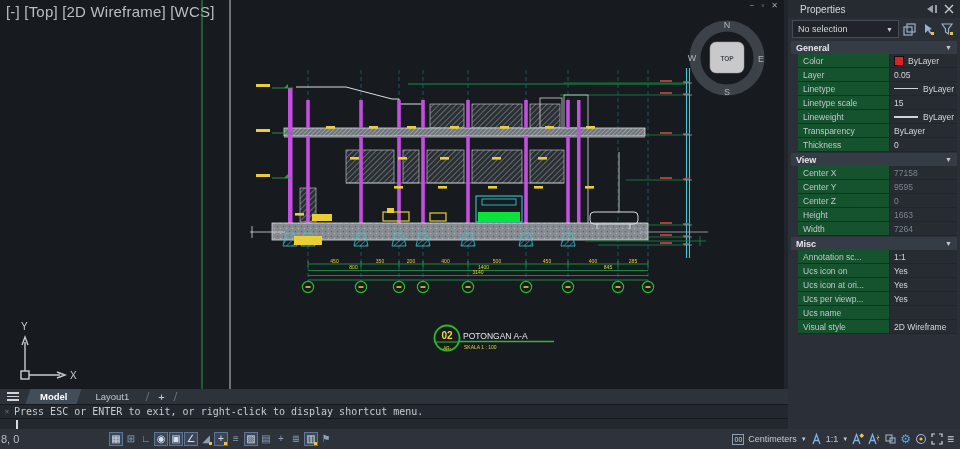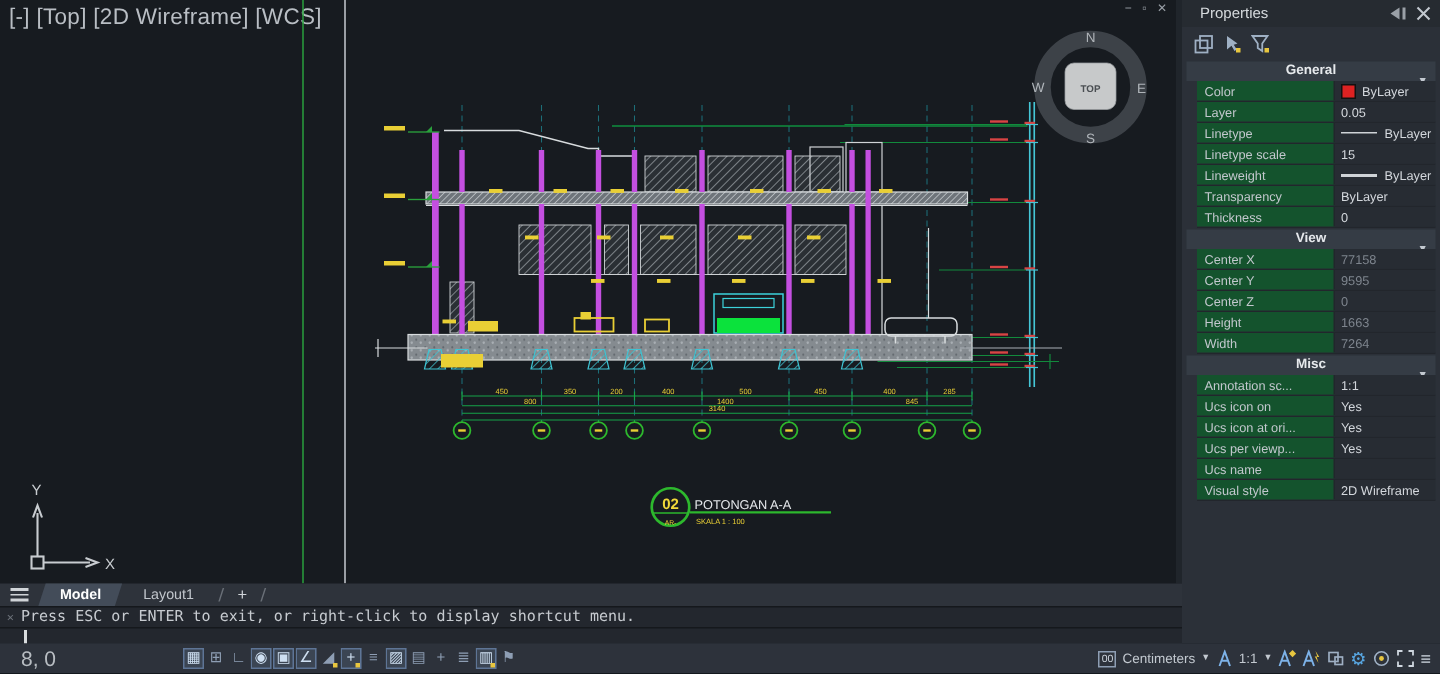--- a/index.html
+++ b/index.html
@@ -17,21 +17,21 @@
   
   #props{position:absolute;left:788px;top:0;width:172px;height:429px;background:#2b3038;font-size:8.5px;color:#ccd1d7;}
   #props-title{height:18px;display:flex;align-items:center;padding:0 6px;background:#262b31;}
   #props-title .t{font-size:10px;color:#d6dadd;margin-left:6px;flex:1;}
   #props-title svg{margin-left:5px;}
   #combo-row{height:22px;display:flex;align-items:center;padding:0 4px;}
   #selector{flex:1;height:16px;background:#20242a;border:1px solid #454c56;display:flex;align-items:center;padding:0 5px;color:#d3d7db;font-size:9px;}
   #selector .caret{margin-left:auto;font-size:7px;color:#c3c9d0;}
   .combo-icon{width:17px;height:16px;margin-left:2px;display:flex;align-items:center;justify-content:center;}
   .psec{height:13px;margin:1px 3px 0 3px;background:#353c45;display:flex;align-items:center;padding:0 5px;
-        font-weight:bold;color:#e6e9ec;font-size:9px;flex-direction:column;}
+        font-weight:bold;color:#e6e9ec;font-size:9px;}
   .psec .caret{margin-left:auto;font-size:7px;font-weight:normal;color:#c3c9d0;}
   .prow{display:flex;height:13px;margin-left:10px;margin-right:3px;border-bottom:1px solid #22262c;}
   .plabel{width:86px;background:#14532d;display:flex;align-items:center;padding-left:5px;border-right:1px solid #22262c;color:#c3c8ce;}
   .pval{flex:1;background:#272c33;display:flex;align-items:center;padding-left:4px;color:#d4d8dd;}
   .pval.muted{color:#7d848d;}
   .swatch{width:8px;height:8px;background:#dd2222;border:1px solid #111;margin-right:4px;flex:none;}
   .lineglyph{width:24px;border-top:1px solid #cfd3d7;margin-right:5px;flex:none;}
   .lineglyph.thick{border-top-width:2px;}
   
   #tabbar{position:absolute;left:0;top:389px;width:788px;height:15px;background:#2e333b;display:flex;align-items:center;}
@@ -44,21 +44,21 @@
   .tabsep{width:1px;height:9px;background:#6a7078;transform:skewX(-18deg);margin:0 4px;}
   #tab-add{color:#d0d4d8;font-size:11px;padding:0 6px;cursor:pointer;}
   
   #cmd{position:absolute;left:0;top:404px;width:788px;height:25px;background:#23272e;border-top:1px solid #15181c;}
   #cmd-row1{height:13px;display:flex;align-items:center;font-family:"DejaVu Sans Mono",monospace;font-size:10px;color:#c7cbd0;}
   #cmd-x{width:14px;text-align:center;color:#6d737b;font-size:8px;}
   #cmd-row2{height:11px;border-top:1px solid #15181c;display:flex;align-items:center;}
   #cmd-cursor{width:1.5px;height:9px;background:#d8dcde;margin-left:16px;}
   
   #statusbar{position:absolute;left:0;top:429px;width:960px;height:20px;background:#2d323b;display:flex;align-items:center;font-size:9px;color:#c3c9d0;}
-  #coords{width:108px;padding-left:14px;font-size:14px;color:#b8bdc2;}
+  #coords{width:108px;padding-left:1px;font-size:11px;color:#b8bdc2;}
   #sicons{display:flex;align-items:center;gap:1px;}
   .sicon{position:relative;width:14px;height:14px;line-height:14px;text-align:center;font-size:10px;color:#8e9eb4;cursor:pointer;}
   .sicon.active{background:#3b4553;box-shadow:inset 0 0 0 1px #5e7596;color:#cfe0f2;}
   .sicon.accent::after{content:"";position:absolute;right:1px;bottom:1px;width:3px;height:3px;background:#e8c63f;}
   #sright{margin-left:auto;display:flex;align-items:center;gap:4px;padding-right:6px;}
   #units-badge{border:1px solid #8e9eb4;color:#cfd6df;font-size:7px;padding:0 1px;line-height:9px;}
   .caret-s{font-size:6px;color:#c3c9d0;}
   .ricon{display:flex;align-items:center;cursor:pointer;}
   #gear-icon{color:#58a7e3;font-size:12px;}
 </style>
@@ -358,20 +358,24 @@
       <span class="t">Properties</span>
       <svg width="13" height="10">
           <path d="M1,5 L7,1 L7,9 Z" fill="#9aa0a7"></path>
           <rect x="9" y="1" width="2" height="8" fill="#9aa0a7"></rect>
         </svg>
       <svg width="10" height="10">
           <path d="M1,1 L9,9 M9,1 L1,9" stroke="#c3c9d0" stroke-width="1.4"></path>
         </svg>
     </div>
     <div id="combo-row">
+      <div id="selector">
+        <span>No selection</span>
+        <span class="caret">▼</span>
+      </div>
       <span class="combo-icon">
         <svg width="13" height="13">
             <rect x="1" y="4" width="8" height="8" fill="none" stroke="#9fb0c4" stroke-width="1.2"></rect>
             <rect x="4" y="1" width="8" height="8" fill="none" stroke="#9fb0c4" stroke-width="1.2"></rect>
           </svg>
       </span>
       <span class="combo-icon">
         <svg width="13" height="13">
             <path d="M3,1 L3,10 L6,7.5 L8,11 L9.5,10 L7.5,6.8 L10,6 Z" fill="#9fb0c4"></path>
             <rect x="9" y="9" width="3" height="3" fill="#e8c63f"></rect>

